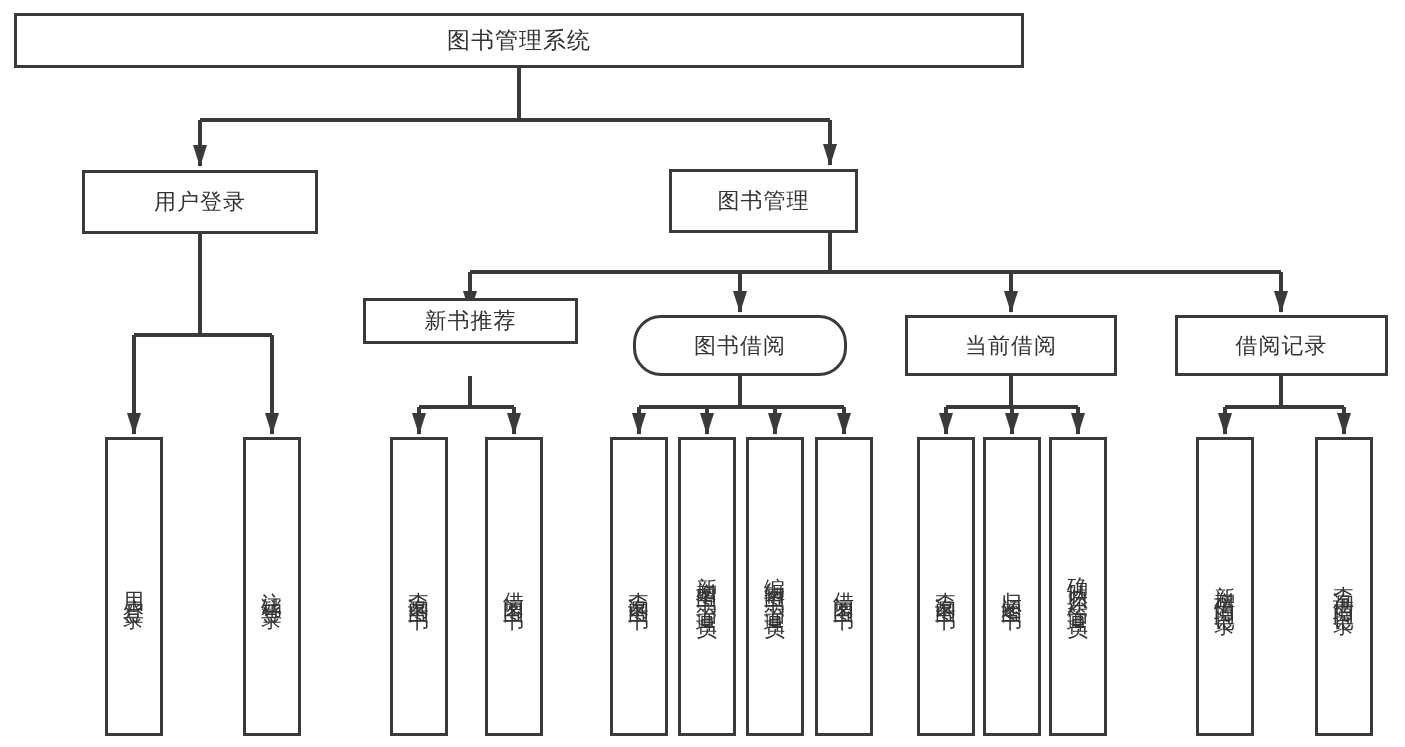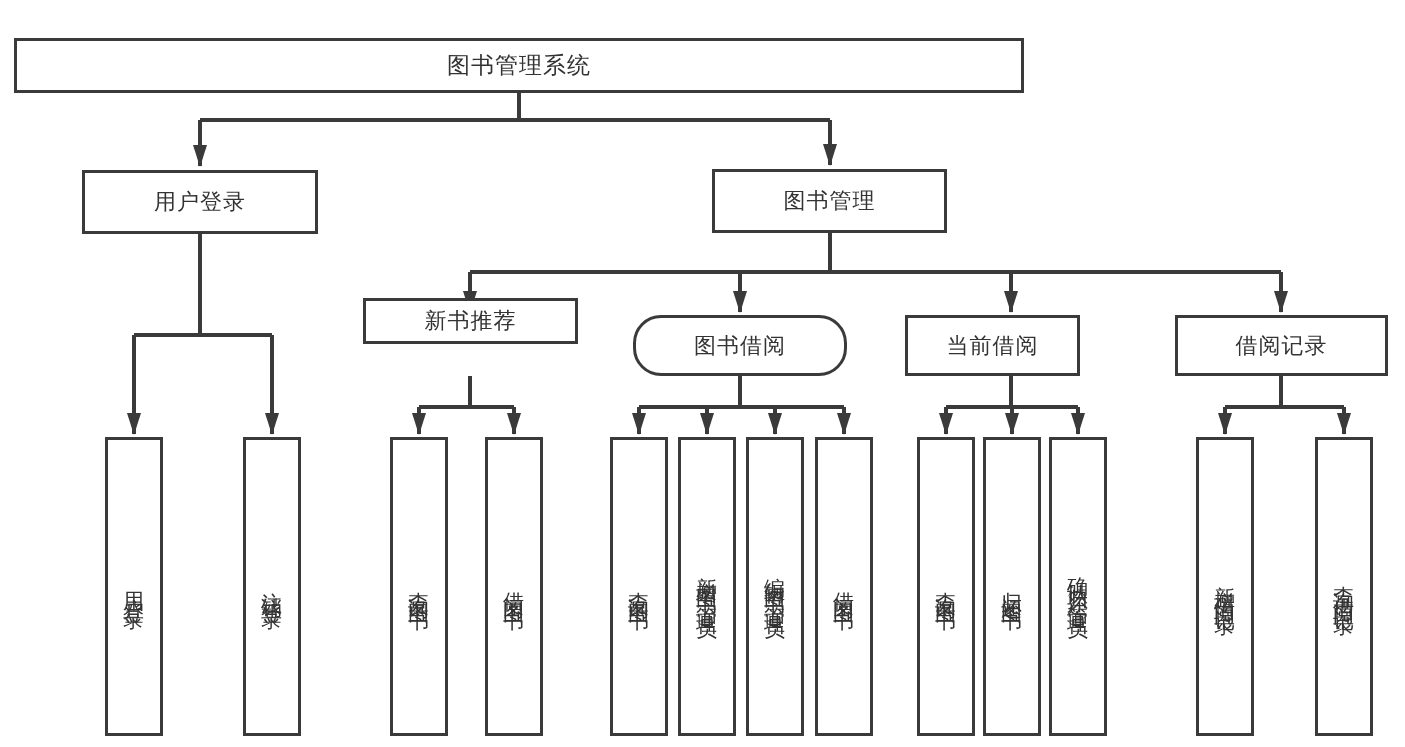--- a/index.html
+++ b/index.html
@@ -67,28 +67,28 @@
       <line x1="946" y1="407" x2="946" y2="434" marker-end="url(#arrow)"></line>
       <line x1="1012" y1="407" x2="1012" y2="434" marker-end="url(#arrow)"></line>
       <line x1="1078" y1="407" x2="1078" y2="434" marker-end="url(#arrow)"></line>
 
       <path d="M1281,376 V407 M1225,407 H1344"></path>
       <line x1="1225" y1="407" x2="1225" y2="434" marker-end="url(#arrow)"></line>
       <line x1="1344" y1="407" x2="1344" y2="434" marker-end="url(#arrow)"></line>
     </g>
   </svg>
 
-  <div class="node hnode root-node" style="left:14px; top:13px; width:1010px; height:55px;margin-top:25px;">图书管理系统</div>
+  <div class="node hnode root-node" style="left:14px; top:13px; width:1010px; height:55px;">图书管理系统</div>
 
   <div class="node hnode" style="left:82px; top:170px; width:236px; height:64px;">用户登录</div>
-  <div class="node hnode" style="left:712px; top:169px; width:235px; height:64px;">图书管理</div>
+  <div class="node hnode" style="left:669px; top:169px; width:189px; height:64px;">图书管理</div>
 
   <div class="node hnode" style="left:363px; top:298px; width:215px; height:46px;">新书推荐</div>
   <div class="node hnode" style="left:633px; top:315px; width:214px; height:61px;border-radius:28px;">图书借阅</div>
-  <div class="node hnode" style="left:905px; top:315px; width:175px; height:61px;">当前借阅</div>
+  <div class="node hnode" style="left:905px; top:315px; width:212px; height:61px;">当前借阅</div>
   <div class="node hnode" style="left:1175px; top:315px; width:213px; height:61px;">借阅记录</div>
 
   <div class="node vnode" style="left:105px; top:437px; width:58px; height:299px;">用户登录</div>
   <div class="node vnode" style="left:243px; top:437px; width:58px; height:299px;">注销登录</div>
 
   <div class="node vnode" style="left:390px; top:437px; width:58px; height:299px;">查询图书</div>
   <div class="node vnode" style="left:485px; top:437px; width:58px; height:299px;">借阅图书</div>
 
   <div class="node vnode" style="left:610px; top:437px; width:58px; height:299px;">查询图书</div>
   <div class="node vnode" style="left:678px; top:437px; width:58px; height:299px;">新增图书（管理员）</div>

